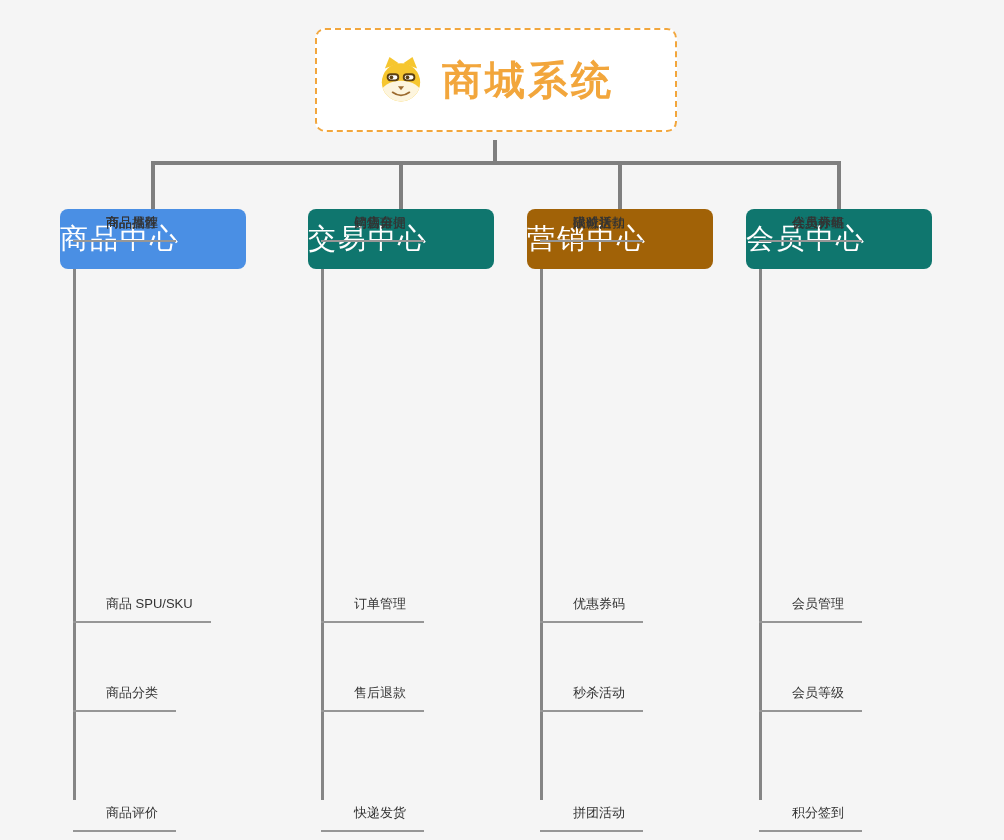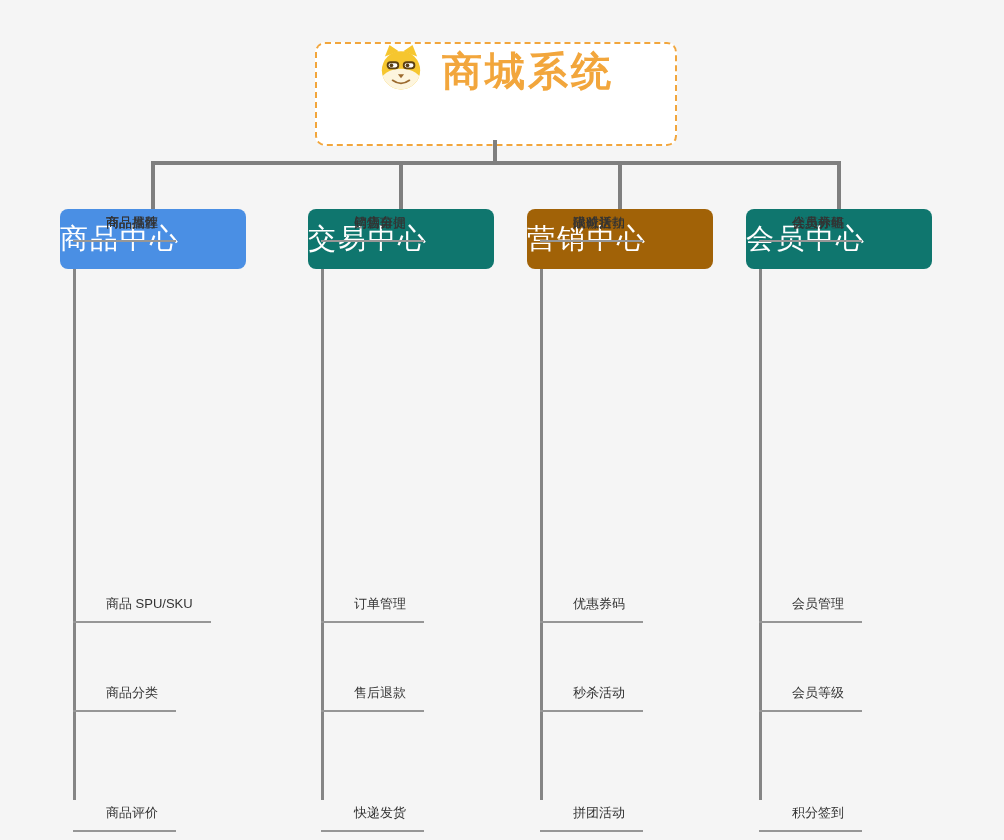--- a/index.html
+++ b/index.html
@@ -12,29 +12,29 @@
     width: 1004px;
     height: 840px;
     background: #F5F5F5;
     overflow: hidden;
   }
 
   
   .root-node {
     position: absolute;
     left: 315px;
-    top: 42px;
+    top: 28px;
     width: 362px;
     height: 104px;
     background: #FFFFFF;
     border: 2px dashed #F2A63C;
     border-radius: 10px;
     box-sizing: border-box;
     display: flex;
-    align-items: flex-start;
+    align-items: center;
     justify-content: center;
     gap: 18px;
   }
   .root-title {
     font-size: 40px;
     font-weight: bold;
     letter-spacing: 3px;
     color: #F2A63C;
     white-space: nowrap;
   }

